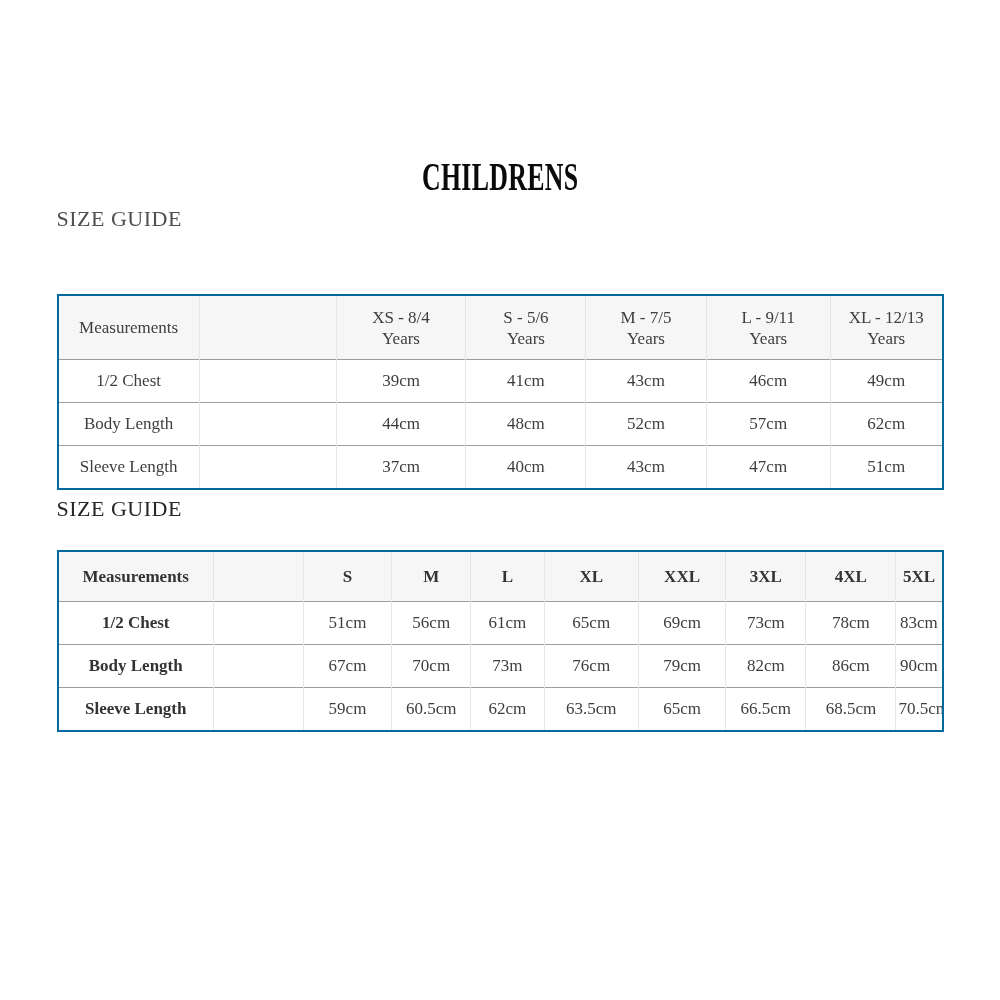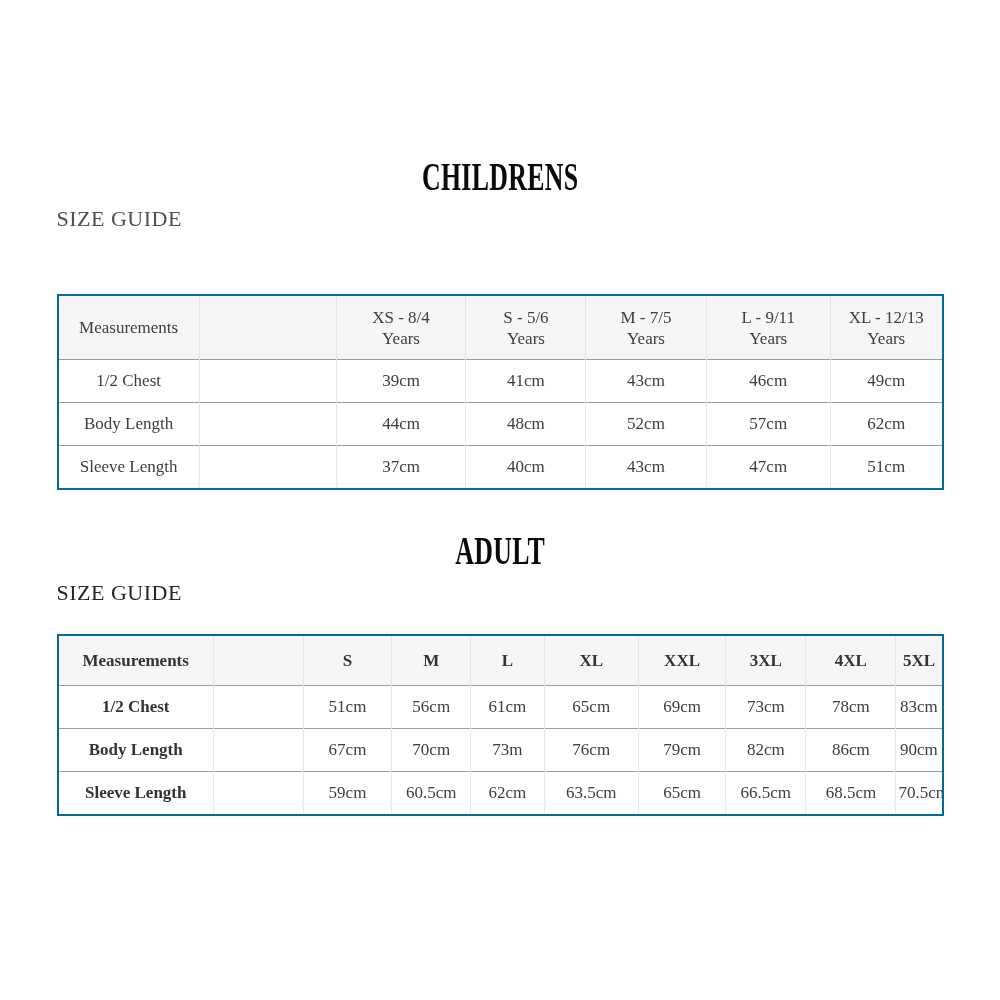--- a/index.html
+++ b/index.html
@@ -151,23 +151,20 @@
             <td>40cm</td>
             <td>43cm</td>
             <td>47cm</td>
             <td>51cm</td>
           </tr>
         </tbody>
       </table>
   </section>
 
   <section class="sec-adult">
-    <h1 class="section-title">
-      <span class="squeeze">ADULT</span>
-    </h1>
     <h2 class="subtitle">SIZE GUIDE</h2>
     <table class="size-table t-adult">
         <thead>
           <tr>
             <th>Measurements</th>
             <th></th>
             <th>S</th>
             <th>M</th>
             <th>L</th>
             <th>XL</th>

